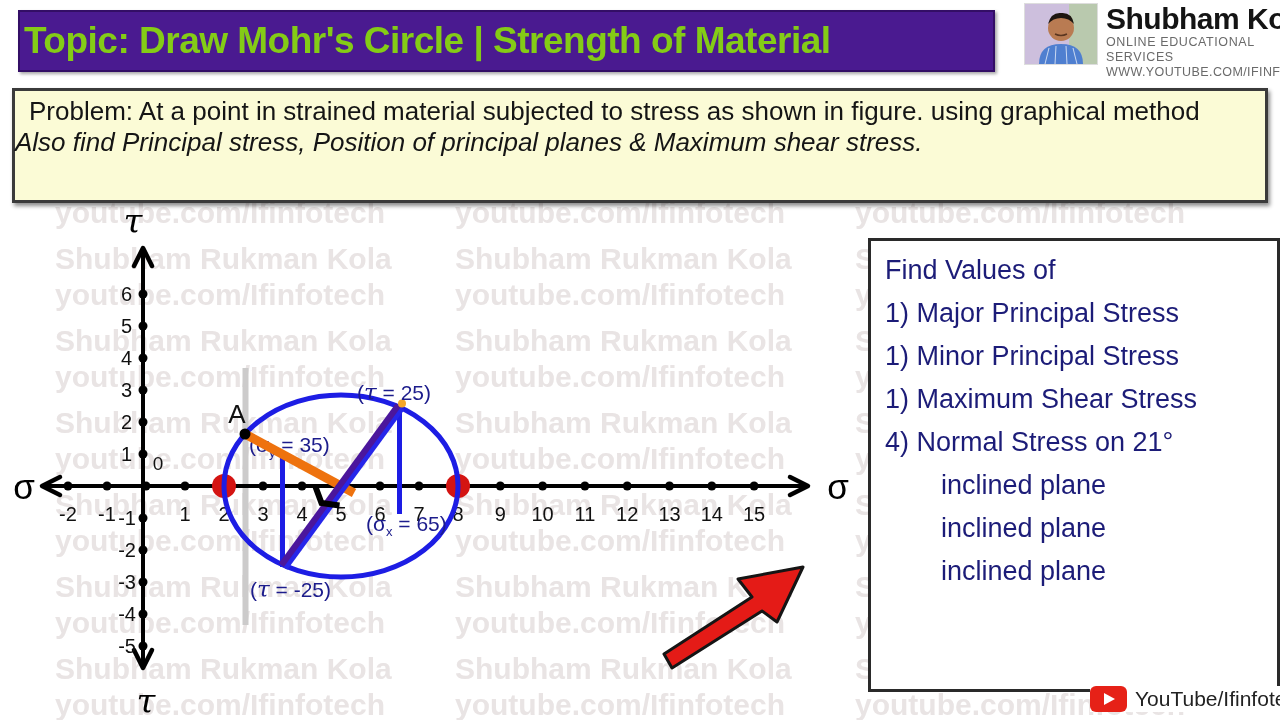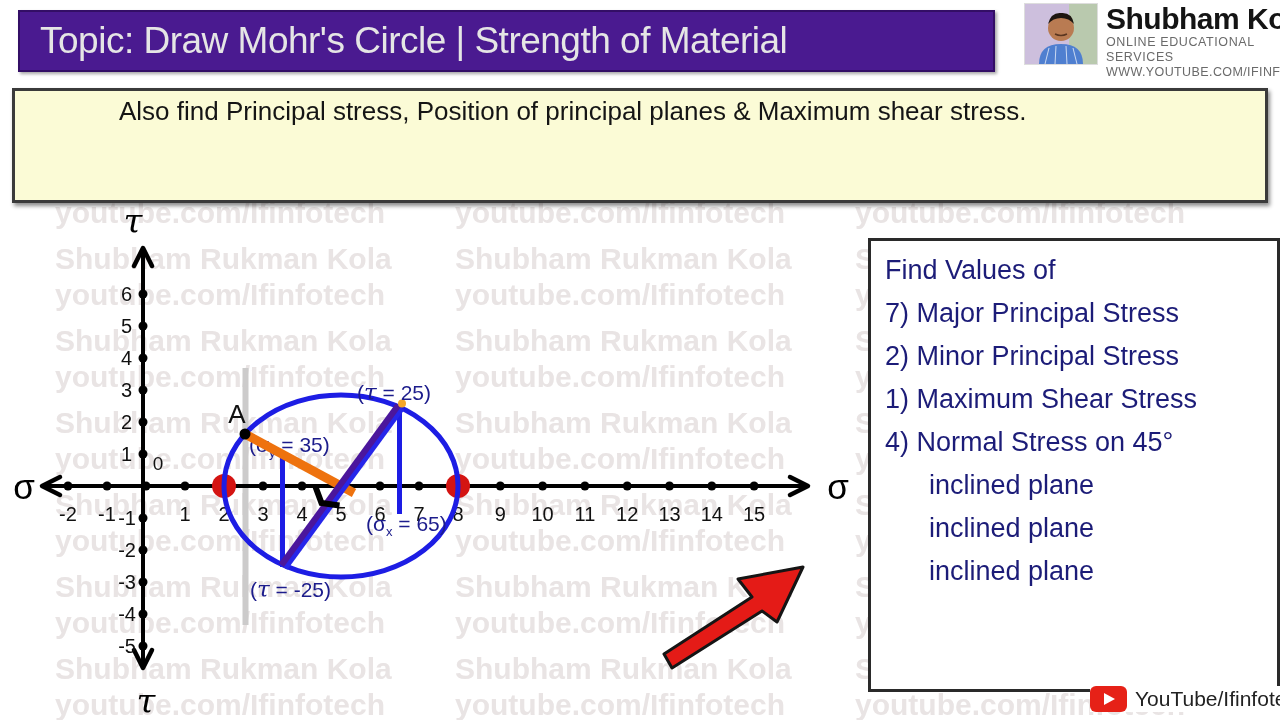--- a/index.html
+++ b/index.html
@@ -8,41 +8,41 @@
   .abs{position:absolute;}
   
   #wm{position:absolute;inset:0;z-index:1;}
   #wm span{position:absolute;font-weight:bold;font-size:30px;color:#e9e4e4;white-space:nowrap;}
   
   #diagram{position:absolute;left:0;top:0;width:1280px;height:720px;z-index:2;}
   
   #banner{left:18px;top:10px;width:973px;height:58px;background:#4a1a90;
           border:2px solid #330e66;z-index:3;display:flex;align-items:center;
           box-shadow:2px 2px 3px rgba(0,0,0,.35);}
-  #banner span{color:#e5e5e5;font-weight:normal;font-size:37px;letter-spacing:-.5px;padding-left:20px;white-space:nowrap;}
+  #banner span{color:#84cc16;font-weight:bold;font-size:37px;letter-spacing:-.5px;padding-left:4px;white-space:nowrap;}
   
   #brand{left:1024px;top:3px;width:254px;height:64px;z-index:3;display:flex;align-items:flex-start;background:#fff;}
   #brand .photo{width:72px;height:60px;flex:0 0 72px;border:1px solid #ddd;overflow:hidden;}
   #brand .bt{margin-left:8px;}
   .brand-name{font-size:30px;font-weight:bold;color:#141414;line-height:32px;letter-spacing:-.5px;}
   .brand-tag{font-size:12.5px;color:#6a6a6a;letter-spacing:.6px;line-height:15px;}
   .brand-url{font-size:12.5px;color:#6a6a6a;letter-spacing:.4px;line-height:15px;}
   
   #problem{left:12px;top:88px;width:1250px;height:104px;background:#fbfbd6;
            border:3px solid #3a3a3a;z-index:3;font-size:26px;color:#151515;
            box-shadow:2px 3px 4px rgba(0,0,0,.45);padding-top:5px;}
   #problem div{line-height:31px;white-space:nowrap;}
   #problem .l1{margin-left:14px;}
   #problem .l2{margin-left:92px;}
-  #problem .l3{margin-left:104px;}
+  #problem .l3{font-style:italic;}
   
   #findbox{left:868px;top:238px;width:392px;height:440px;background:#fff;
            border:3px solid #2a2a2a;z-index:3;color:#1c1c78;font-size:27px;padding:8px 0 0 14px;}
   #findbox .fv-line{line-height:43px;white-space:nowrap;}
-  #findbox .fv-cont{line-height:43px;margin-left:44px;white-space:nowrap;}
+  #findbox .fv-cont{line-height:43px;margin-left:56px;white-space:nowrap;}
   
   #ytbadge{left:1090px;top:686px;z-index:3;display:flex;align-items:center;background:#fff;}
   #ytbadge .yticon{width:37px;height:26px;background:#e62117;border-radius:6px;
            display:flex;align-items:center;justify-content:center;}
   #ytbadge .yticon .tri{width:0;height:0;border-left:11px solid #fff;
            border-top:6.5px solid transparent;border-bottom:6.5px solid transparent;margin-left:2px;}
   #ytbadge .ytname{font-size:21px;color:#222;margin-left:8px;white-space:nowrap;}
   
   .st{font-family:"Liberation Sans",sans-serif;}
   .ser{font-family:"DejaVu Serif","Liberation Serif",serif;font-style:italic;}
@@ -204,30 +204,31 @@
     </svg>
   </div>
   <div class="bt">
     <div class="brand-name">Shubham Kola</div>
     <div class="brand-tag">ONLINE EDUCATIONAL SERVICES</div>
     <div class="brand-url">WWW.YOUTUBE.COM/IFINFOTECH</div>
   </div>
 </div>
 
 <div id="problem" class="abs">
+  <div class="l1">Problem: At a point in strained material subjected to stress as shown in figure. using graphical method</div>
   <div class="l3">Also find Principal stress, Position of principal planes &amp; Maximum shear stress.</div>
 </div>
 
 <div id="findbox" class="abs">
   <div class="fv-line">Find Values of</div>
   <div id="fv-items">
-      <div class="fv-line">7) Major Principal Stress</div>
-      <div class="fv-line">2) Minor Principal Stress</div>
+      <div class="fv-line">1) Major Principal Stress</div>
+      <div class="fv-line">1) Minor Principal Stress</div>
       <div class="fv-line">1) Maximum Shear Stress</div>
-      <div class="fv-line">4) Normal Stress on 45°</div>
+      <div class="fv-line">4) Normal Stress on 21°</div>
       <div class="fv-cont">inclined plane</div>
       <div class="fv-cont">inclined plane</div>
       <div class="fv-cont">inclined plane</div>
     </div>
 </div>
 
 <div id="ytbadge" class="abs">
   <div class="yticon">
       <div class="tri"></div>
     </div>

